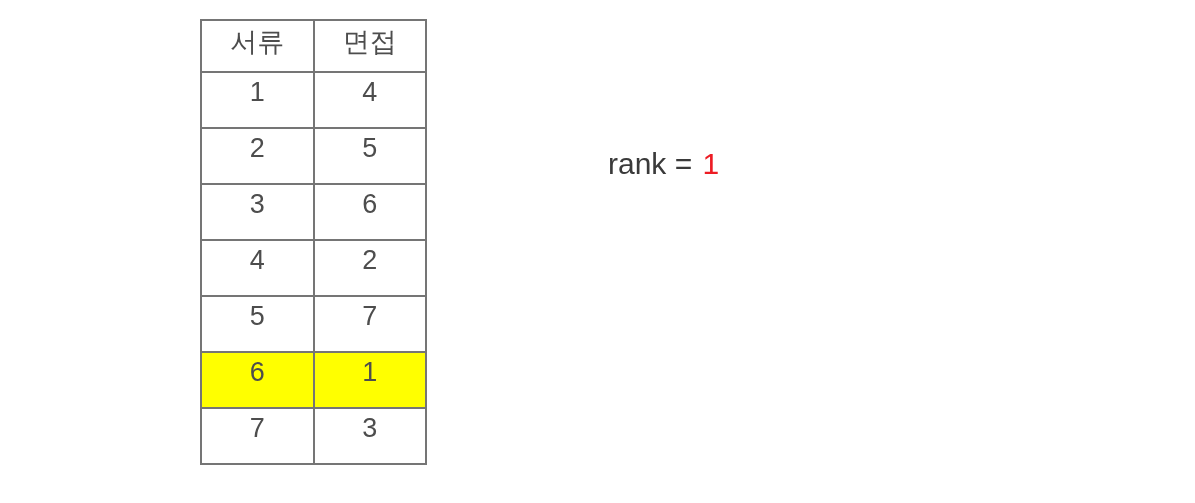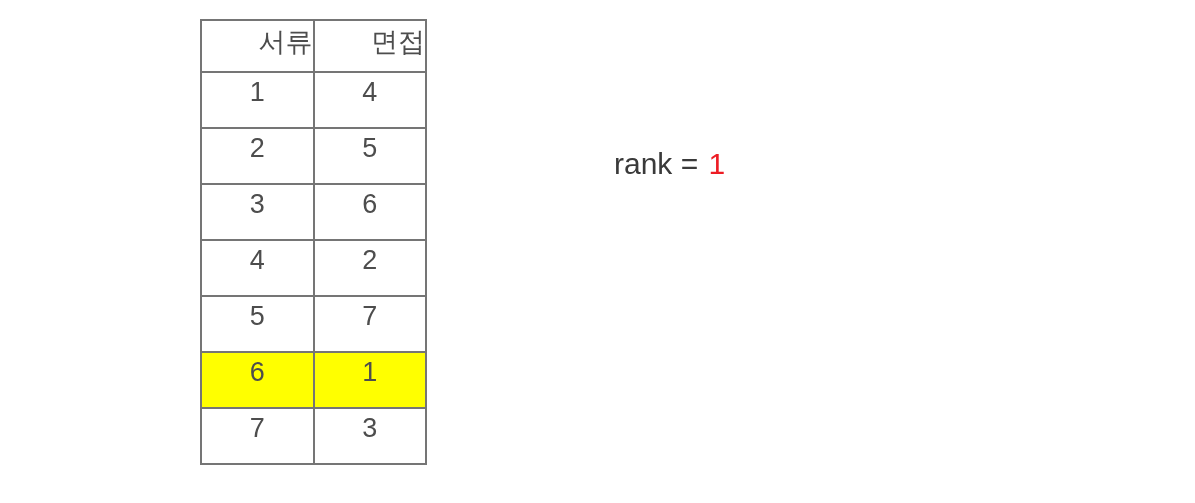--- a/index.html
+++ b/index.html
@@ -38,32 +38,30 @@
     line-height: 29px;
     color: var(--text-gray);
     font-weight: 400;
     background: #ffffff;
   }
   table.rank-table thead tr { height: 52px; }
   table.rank-table tbody tr { height: 56px; }
   table.rank-table th {
     font-weight: 400;
     padding-top: 7px;
-    text-align: right;
   }
   table.rank-table tr.highlight td {
     background: var(--highlight-yellow);
   }
   .annotation {
     position: absolute;
     font-size: 30px;
     line-height: 30px;
     color: var(--label-gray);
     white-space: pre;
-    margin-left: 6px;
   }
   .annotation .value {
     color: var(--value-red);
     margin-left: 2px;
   }
   #rank-annotation { left: 608px; top: 149px; }
   #cnt-annotation  { left: 610px; top: 252px; }
 </style>
 </head>
 <body>

